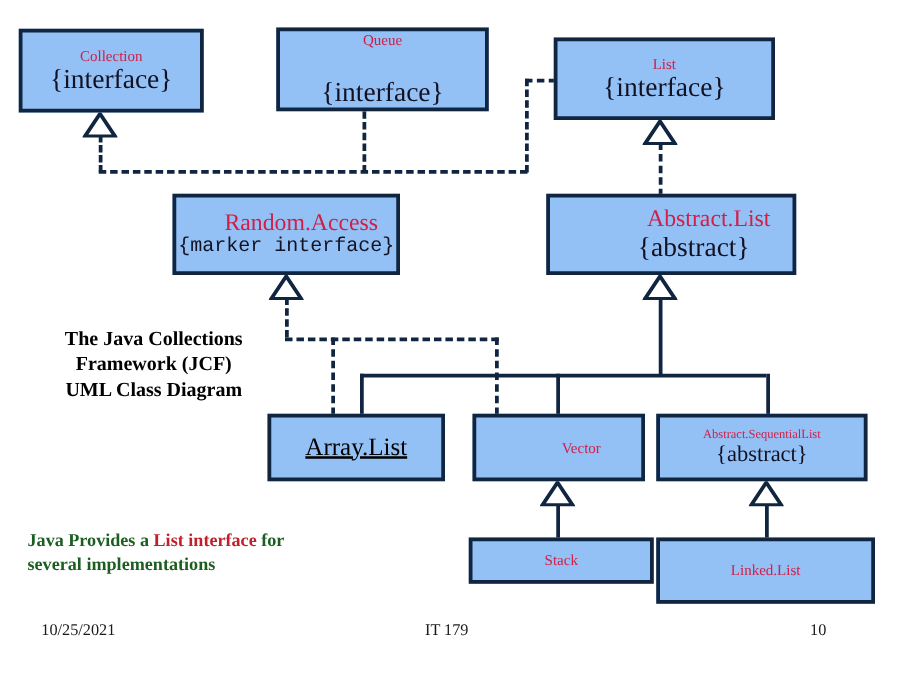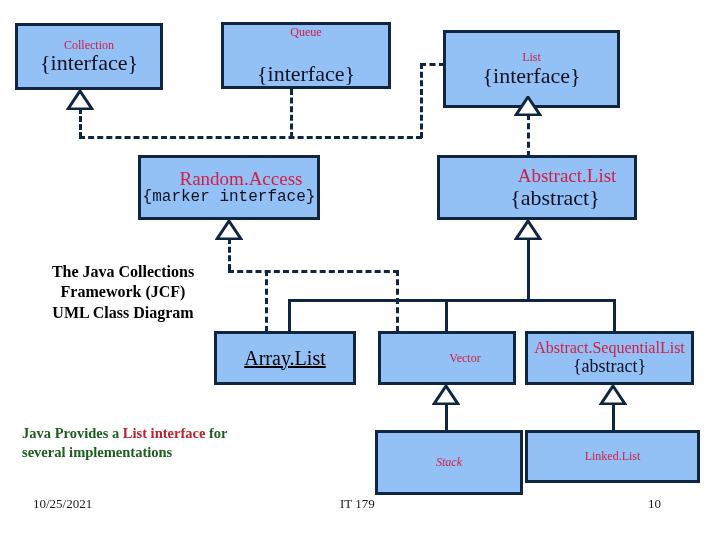--- a/index.html
+++ b/index.html
@@ -37,21 +37,21 @@
     color: #111122;
     font-family: "Liberation Serif", "DejaVu Serif", serif;
     line-height: 1.05;
     white-space: nowrap;
   }
   .t20 { font-size: 12px; }
   .t19 { font-size: 19px; margin-left: 24px; }
   .t18 { font-size: 18px; }
   .t17 { font-size: 22px; }
   .t16 { font-size: 16px; font-family: Liberation Mono, monospace; }
-  .t11 { font-size: 16px; }
+  .t11 { font-size: 10px; }
 
   .link-text {
     color: #000000;
     text-decoration: underline;
     font-size: 20px;
     font-family: "Liberation Serif", "DejaVu Serif", serif;
     white-space: nowrap;
   }
 
   
@@ -174,21 +174,21 @@
   <div class="uml-box" style="left:15px; top:23px; width:148px; height:67px;">
     <div class="box-title t20">Collection</div>
     <div class="box-sub t17">{interface}</div>
   </div>
 
   <div class="uml-box" style="left:221px; top:22px; width:170px; height:67px;gap:24px;">
     <div class="box-title t20">Queue</div>
     <div class="box-sub t17">{interface}</div>
   </div>
 
-  <div class="uml-box" style="left:443px; top:30px; width:177px; height:78px;">
+  <div class="uml-box" style="left:443px; top:30px; width:177px; height:66px;">
     <div class="box-title t20">List</div>
     <div class="box-sub t17">{interface}</div>
   </div>
 
   <div class="uml-box" style="left:138px; top:155px; width:182px; height:65px;">
     <div class="box-title t19">Random.Access</div>
     <div class="box-sub t16">{marker interface}</div>
   </div>
 
   <div class="uml-box" style="left:437px; top:155px; width:200px; height:65px;padding-left:36px;">
@@ -202,21 +202,21 @@
 
   <div class="uml-box" style="left:378px; top:331px; width:138px; height:54px;padding-left:36px;">
     <div class="box-title t20">Vector</div>
   </div>
 
   <div class="uml-box" style="left:525px; top:331px; width:169px; height:54px;">
     <div class="box-title t11">Abstract.SequentialList</div>
     <div class="box-sub t18">{abstract}</div>
   </div>
 
-  <div class="uml-box" style="left:375px; top:430px; width:148px; height:65px;font-style:italic;">
+  <div class="uml-box" style="left:375px; top:430px; width:148px; height:37px;">
     <div class="box-title t20">Stack</div>
   </div>
 
   <div class="uml-box" style="left:525px; top:430px; width:175px; height:53px;">
     <div class="box-title t20">Linked.List</div>
   </div>
 
   <div class="free-text" id="jcf-caption">
     <div>The Java Collections</div>
     <div>Framework (JCF)</div>

